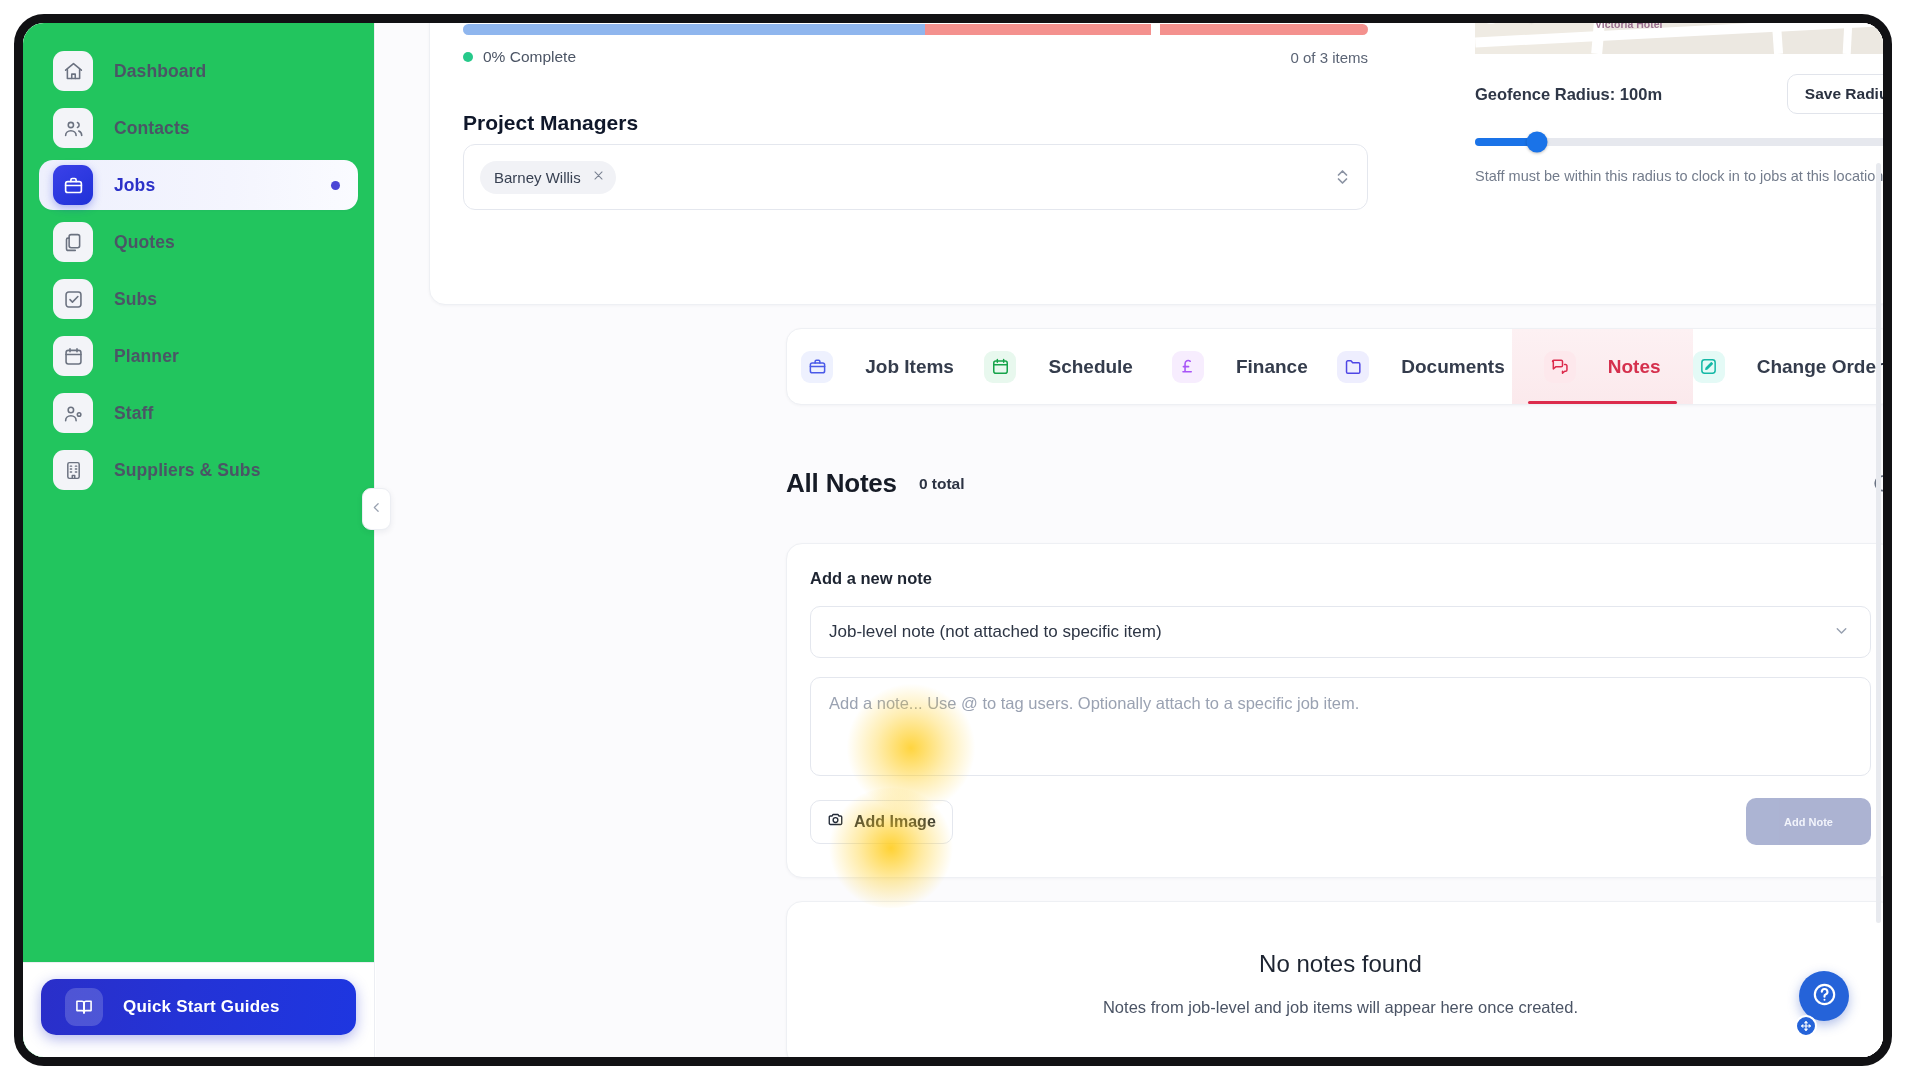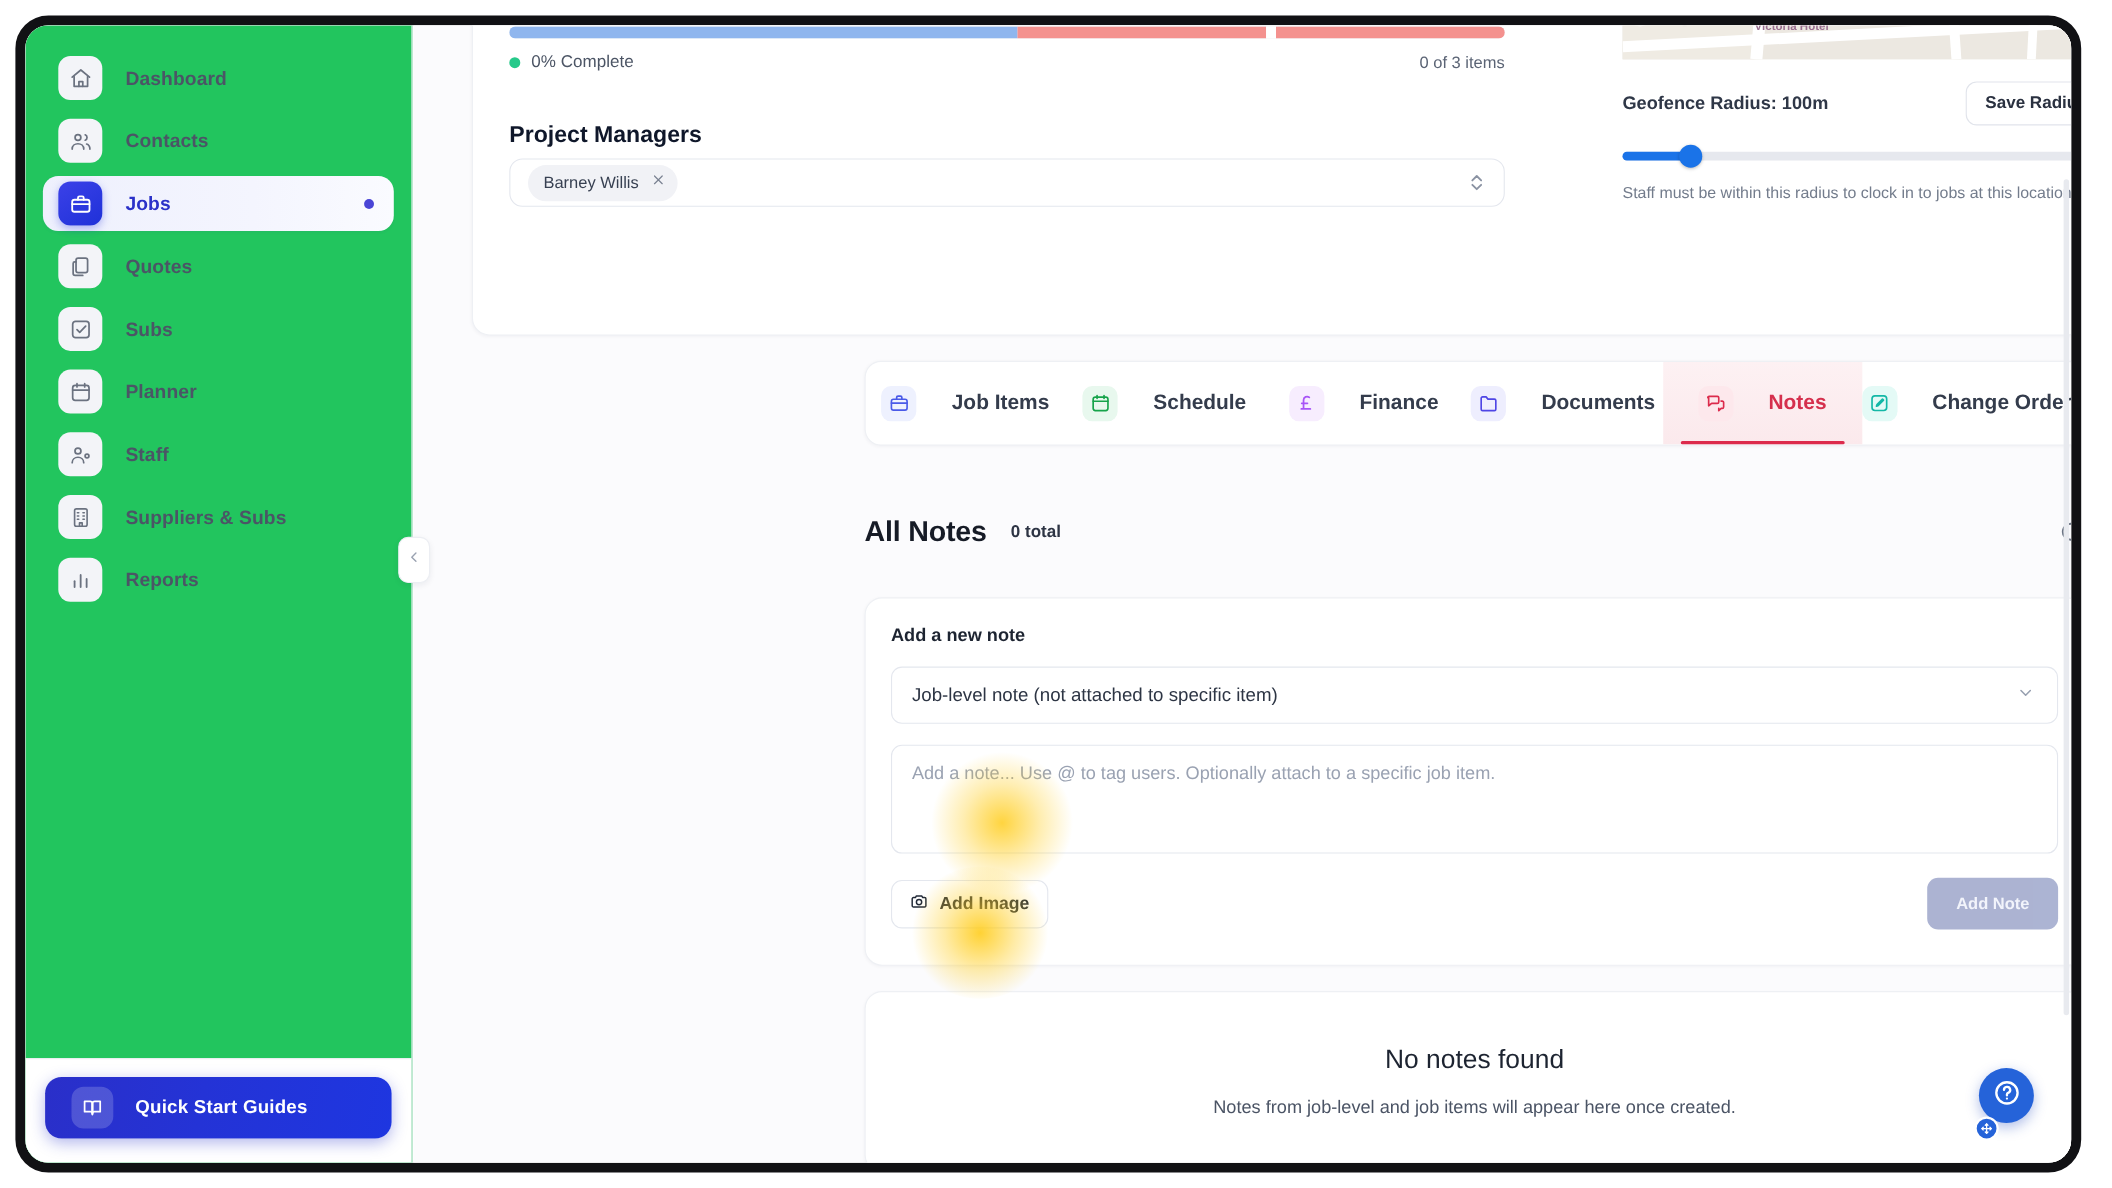--- a/index.html
+++ b/index.html
@@ -171,21 +171,21 @@
   }
   #pct-label { font-size: 15.5px; color: #4c5565; font-weight: 500; }
   #items-count { font-size: 15px; color: #5b6475; }
 
   #pm-label {
     position: absolute; left: 33px; top: 145px;
     font-size: 21px; font-weight: 600; color: #0f172a;
   }
   #pm-field {
     position: absolute; left: 33px; top: 178px;
-    width: 905px; height: 44px;
+    width: 905px; height: 66px;
     border: 1px solid #e4e7ee;
     border-radius: 12px;
     background: #ffffff;
     display: flex; align-items: center;
     padding: 16px 16px;
   }
   .chip {
     display: inline-flex; align-items: center;
     height: 33px; padding: 0 11px 0 14px;
     border-radius: 17px;
@@ -361,25 +361,25 @@
   #add-image {
     display: inline-flex; align-items: center; gap: 10px;
     height: 44px; padding: 0 16px;
     border: 1px solid #e4e7ee; border-radius: 10px;
     background: #ffffff;
     font-size: 16px; font-weight: 700; color: #222a38;
     position: relative;
     cursor: pointer;
   }
   #add-note-btn {
-    height: 47px; padding: 0 26px;
+    height: 47px; padding: 0 38px;
     border: none; border-radius: 10px;
     background: #9aa3c9;
     color: #f0f2fb;
-    font-size: 15px; font-weight: 700;
+    font-size: 11px; font-weight: 700;
     font-family: "Liberation Sans", sans-serif;
     opacity: .82;
     position: relative;
     cursor: not-allowed;
   }
 
   
   .glow {
     position: absolute;
     border-radius: 50%;
@@ -520,30 +520,20 @@
             <span class="nav-ico">
               <svg width="21" height="21" viewBox="0 0 24 24" fill="none" stroke="currentColor" stroke-width="1.7" stroke-linecap="round" stroke-linejoin="round">
                   <rect x="5.5" y="3" width="13" height="18" rx="1.8"></rect>
                   <path d="M8.4 7h1.4M14.2 7h1.4M8.4 10.4h1.4M14.2 10.4h1.4M8.4 13.8h1.4M14.2 13.8h1.4"></path>
                   <path d="M10.6 21v-3.4h2.8V21"></path>
                 </svg>
             </span>
             <span class="nav-label">Suppliers &amp; Subs</span>
           </div>
 
-          <div class="nav-item">
-            <span class="nav-ico">
-              <svg width="21" height="21" viewBox="0 0 24 24" fill="none" stroke="currentColor" stroke-width="1.9" stroke-linecap="round">
-                  <path d="M5.5 19V13"></path>
-                  <path d="M11.8 19V6.5"></path>
-                  <path d="M18 19v-8.3"></path>
-                </svg>
-            </span>
-            <span class="nav-label">Reports</span>
-          </div>
 
         </div>
 
         <div id="sidebar-footer">
           <div id="qsg">
             <span class="qsg-ico">
               <svg width="20" height="20" viewBox="0 0 24 24" fill="none" stroke="currentColor" stroke-width="1.9" stroke-linecap="round" stroke-linejoin="round">
                   <path d="M12 6.5v13"></path>
                   <path d="M3.5 5h6A2.5 2.5 0 0 1 12 7.5v11a2.2 2.2 0 0 0-2.2-2.2H3.5z"></path>
                   <path d="M20.5 5h-6A2.5 2.5 0 0 0 12 7.5v11a2.2 2.2 0 0 1 2.2-2.2h6.3z"></path>

